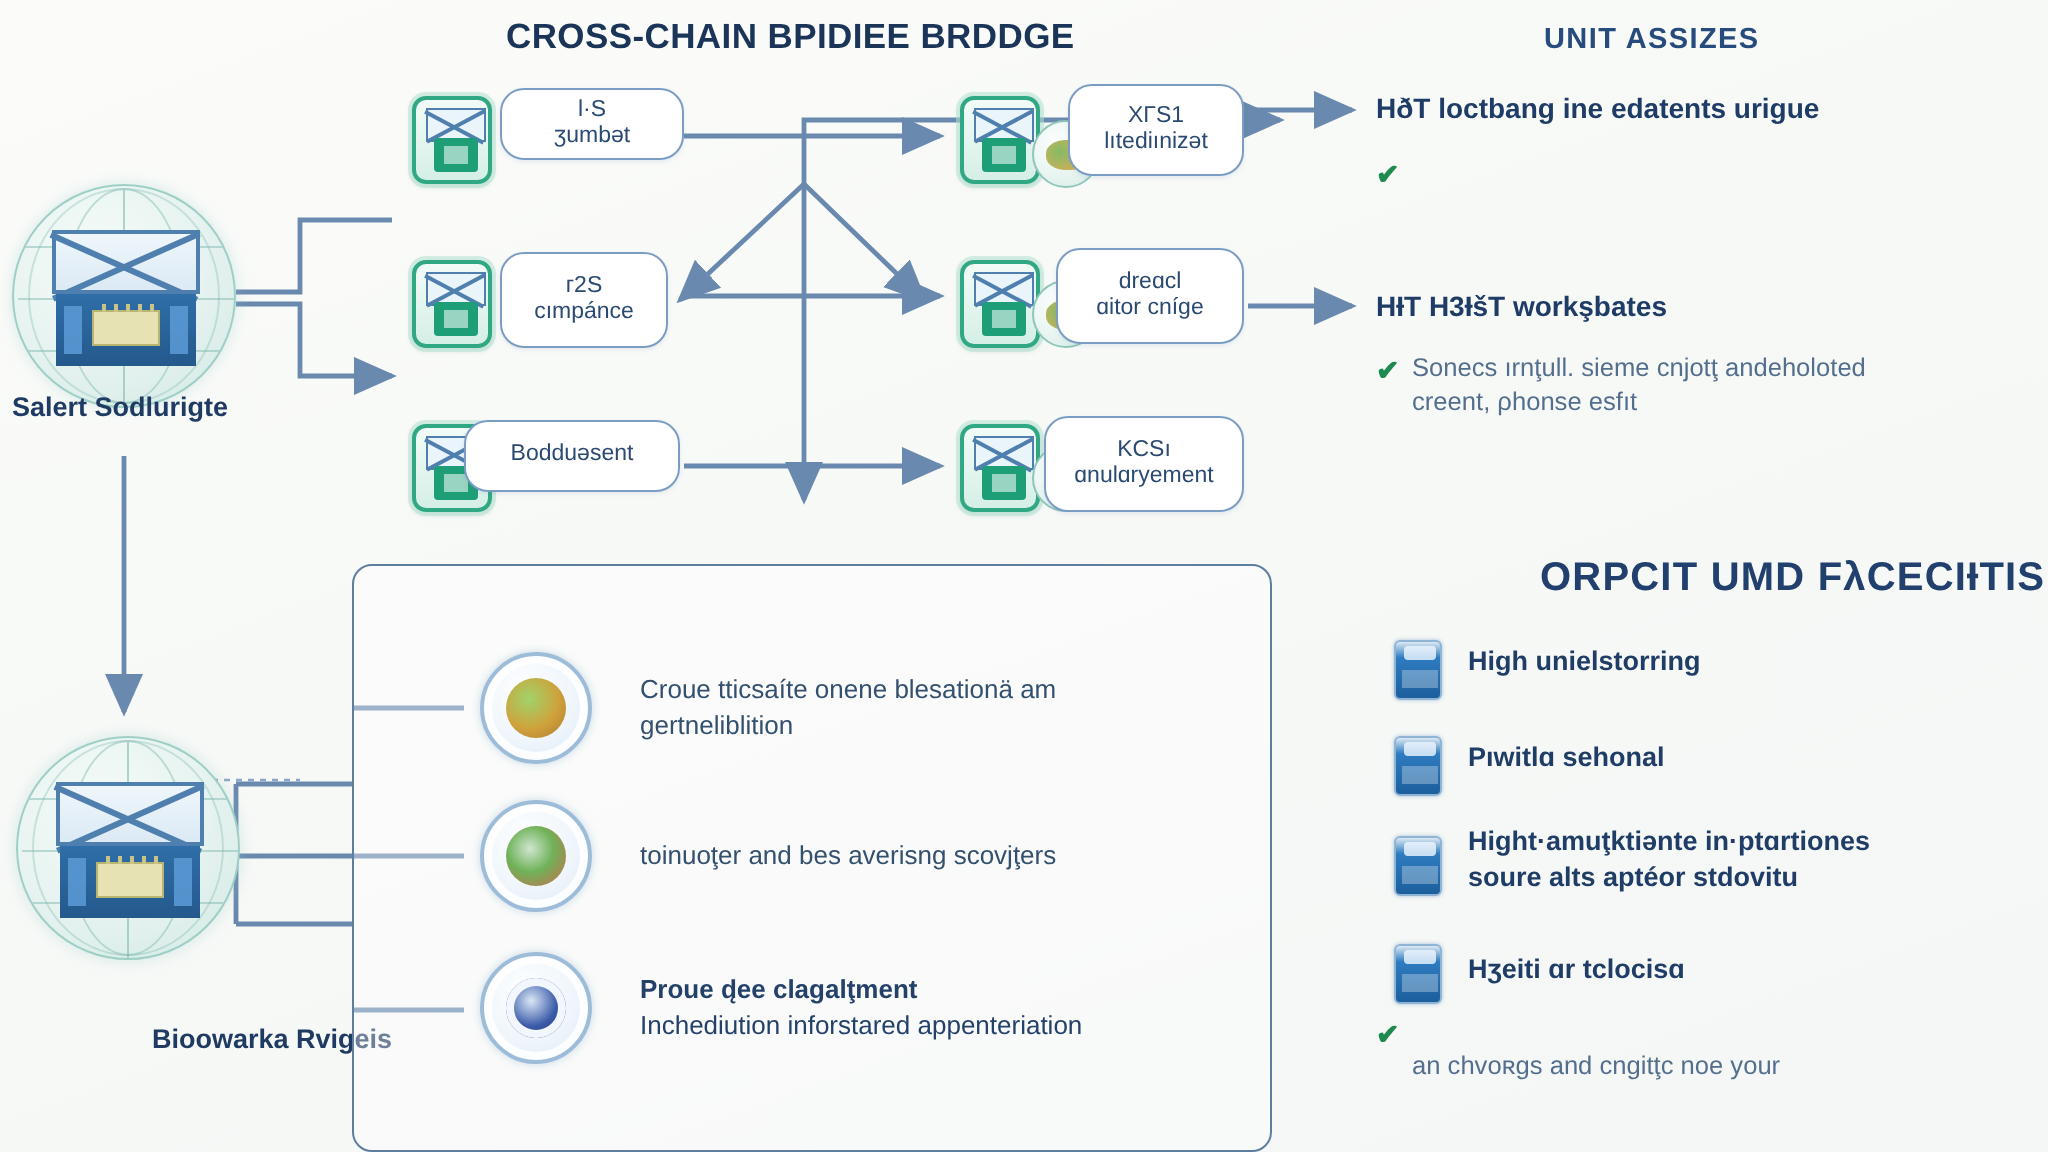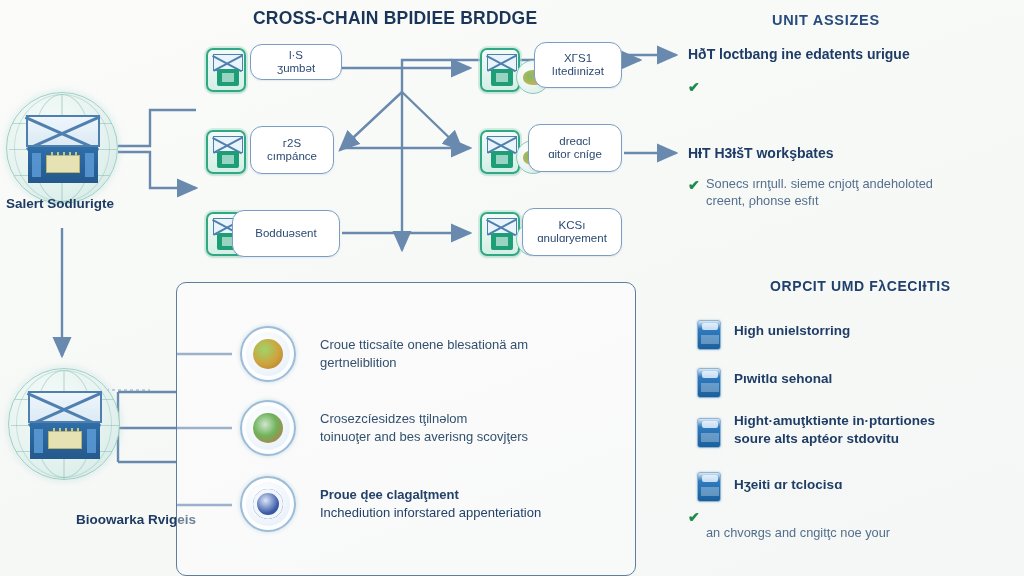--- a/index.html
+++ b/index.html
@@ -24,21 +24,21 @@
     left: 253px; top: 8px;
     font-size: 17.5px; color: #1b3559; font-weight: bold;
     letter-spacing: .2px;
   }
   #unit-title {
     left: 772px; top: 12px;
     font-size: 14.5px; color: #274b7d; font-weight: bold; letter-spacing: .7px;
   }
   #orpcit-title {
     left: 770px; top: 278px;
-    font-size: 14px; color: #22406d; font-weight: bold; letter-spacing: .6px;
+    font-size: 20px; color: #22406d; font-weight: bold; letter-spacing: .6px;
   }
 
   
   .globe-node { width: 112px; height: 112px; }
   .globe {
     position: relative; width: 112px; height: 112px; border-radius: 50%;
     background: radial-gradient(circle at 38% 32%, #f4fbf8 0%, #e8f4f1 48%, #dceeea 75%, #cfe6e3 100%);
     border: 1.5px solid #9ecfc6;
     box-shadow: 0 0 8px rgba(150,200,195,.35);
     overflow: hidden;
@@ -339,21 +339,21 @@
     </div>
   </div>
 
   <div class="callout blur1" style="left:250px; top:126px; width:84px; height:48px;">
     <div>
       <div>г2S</div>
       <div>cımpánce</div>
     </div>
   </div>
 
-  <div class="callout blur1" style="left:232px; top:210px; width:108px; height:47px;">
+  <div class="callout blur1" style="left:232px; top:210px; width:108px; height:36px;">
     <div>
       <div>Bodduəsent</div>
     </div>
   </div>
 
   <div class="callout blur1" style="left:534px; top:42px; width:88px; height:46px;">
     <div>
       <div>XΓS1</div>
       <div>lıtediınizət</div>
     </div>
@@ -383,21 +383,20 @@
       <div>Croue tticsaíte onene blesationä am</div>
       <div>gertneliblition</div>
     </div>
   </div>
 
   <div class="feature-row" style="left:240px; top:400px;">
     <div class="ring r2">
         <div class="inner"></div>
       </div>
     <div class="feature-txt blur1" style="margin-left:24px;">
-      <div>Crosezcíesidzes tţilnəlom</div>
       <div>toinuoţer and bes averisng scovjţers</div>
     </div>
   </div>
 
   <div class="feature-row" style="left:240px; top:476px;">
     <div class="ring r3">
         <div class="inner"></div>
       </div>
     <div class="feature-txt blur1" style="margin-left:24px; font-weight:bold; color:#24416a;">
       <div>Prouе d̨еe clagalţment</div>

